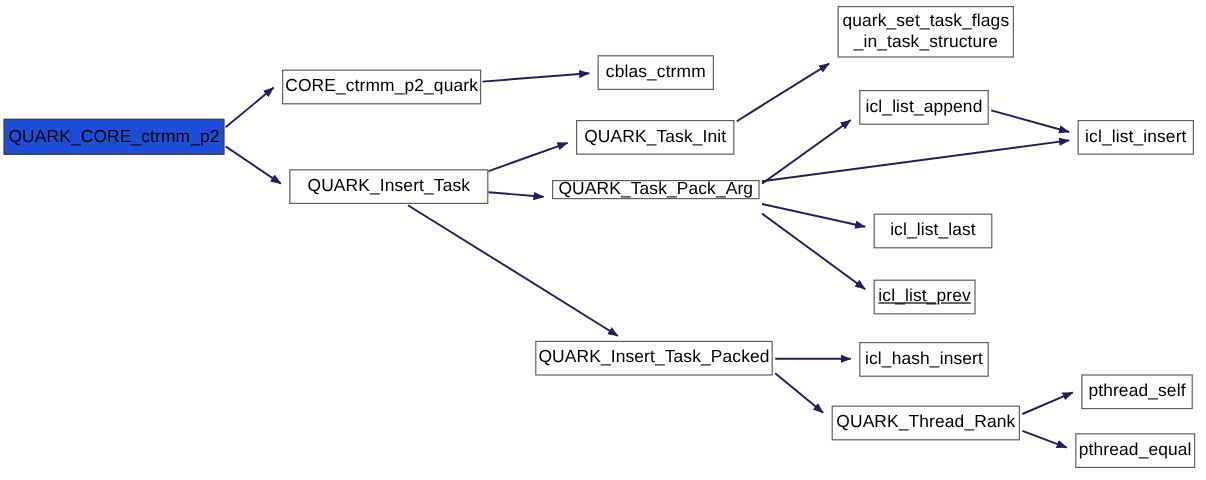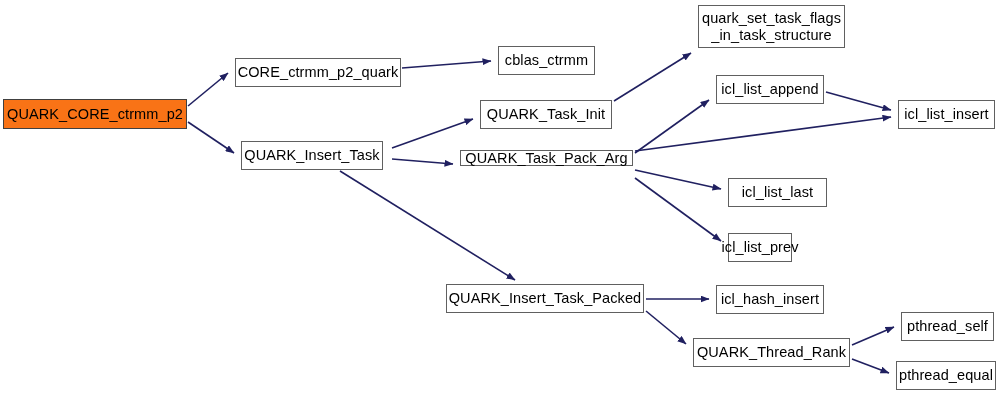--- a/index.html
+++ b/index.html
@@ -33,21 +33,21 @@
     font-size: 14.5px;
     line-height: 15px;
     display: flex;
     align-items: center;
     justify-content: center;
     text-align: center;
     white-space: pre;
     letter-spacing: 0.1px;
   }
   .node.root {
-    background: #f97316;
+    background: #1d4ed8;
     border-color: #404040;
   }
   .node.two-line {
     line-height: 17px;
     text-align: center;
   }
 </style>
 </head>
 <body>
 
@@ -73,29 +73,29 @@
         <path d="M 826,92  L 891,110" fill="none" stroke="#202060" stroke-width="1.6" marker-end="url(#arrow)"></path>
         <path d="M 646,299 L 709,299" fill="none" stroke="#202060" stroke-width="1.6" marker-end="url(#arrow)"></path>
         <path d="M 646,311 L 686,344" fill="none" stroke="#202060" stroke-width="1.6" marker-end="url(#arrow)"></path>
         <path d="M 852,345 L 894,327" fill="none" stroke="#202060" stroke-width="1.6" marker-end="url(#arrow)"></path>
         <path d="M 852,359 L 889,373" fill="none" stroke="#202060" stroke-width="1.6" marker-end="url(#arrow)"></path>
       </g>
   </svg>
   <div id="node-layer">
       <div class="node root" style="left: 3px; top: 99px; width: 184px; height: 30px;">QUARK_CORE_ctrmm_p2</div>
       <div class="node" style="left: 235px; top: 58px; width: 166px; height: 29px;">CORE_ctrmm_p2_quark</div>
-      <div class="node" style="left: 241px; top: 141px; width: 142px; height: 29px;">QUARK_Insert_Task</div>
+      <div class="node" style="left: 241px; top: 141px; width: 166px; height: 29px;">QUARK_Insert_Task</div>
       <div class="node" style="left: 498px; top: 46px; width: 97px; height: 29px;">cblas_ctrmm</div>
       <div class="node" style="left: 480px; top: 100px; width: 132px; height: 29px;">QUARK_Task_Init</div>
       <div class="node" style="left: 460px; top: 150px; width: 173px; height: 16px;">QUARK_Task_Pack_Arg</div>
       <div class="node" style="left: 446px; top: 284px; width: 198px; height: 29px;">QUARK_Insert_Task_Packed</div>
       <div class="node two-line" style="left: 698px; top: 5px; width: 147px; height: 43px;">quark_set_task_flags
 _in_task_structure</div>
       <div class="node" style="left: 716px; top: 75px; width: 108px; height: 29px;">icl_list_append</div>
       <div class="node" style="left: 898px; top: 100px; width: 97px; height: 29px;">icl_list_insert</div>
       <div class="node" style="left: 728px; top: 178px; width: 99px; height: 29px;">icl_list_last</div>
-      <div class="node" style="left: 728px; top: 233px; width: 64px; height: 29px;">icl_list_prev</div>
+      <div class="node" style="left: 728px; top: 233px; width: 85px; height: 29px; text-decoration: underline;">icl_list_prev</div>
       <div class="node" style="left: 716px; top: 285px; width: 108px; height: 29px;">icl_hash_insert</div>
       <div class="node" style="left: 693px; top: 338px; width: 157px; height: 29px;">QUARK_Thread_Rank</div>
       <div class="node" style="left: 901px; top: 312px; width: 93px; height: 29px; text-align: right;">pthread_self</div>
       <div class="node" style="left: 896px; top: 361px; width: 100px; height: 29px;">pthread_equal</div>
     </div>
 </div>
 
 </body></html>

